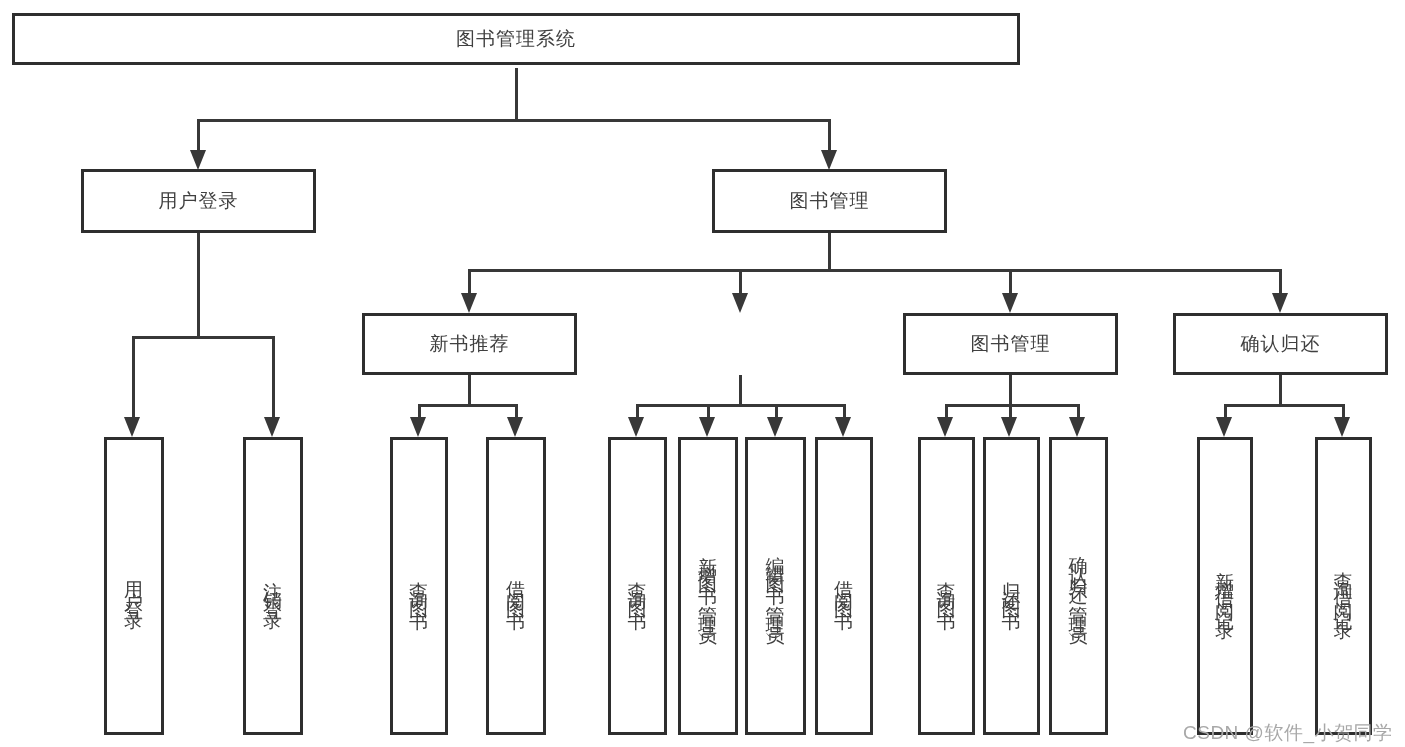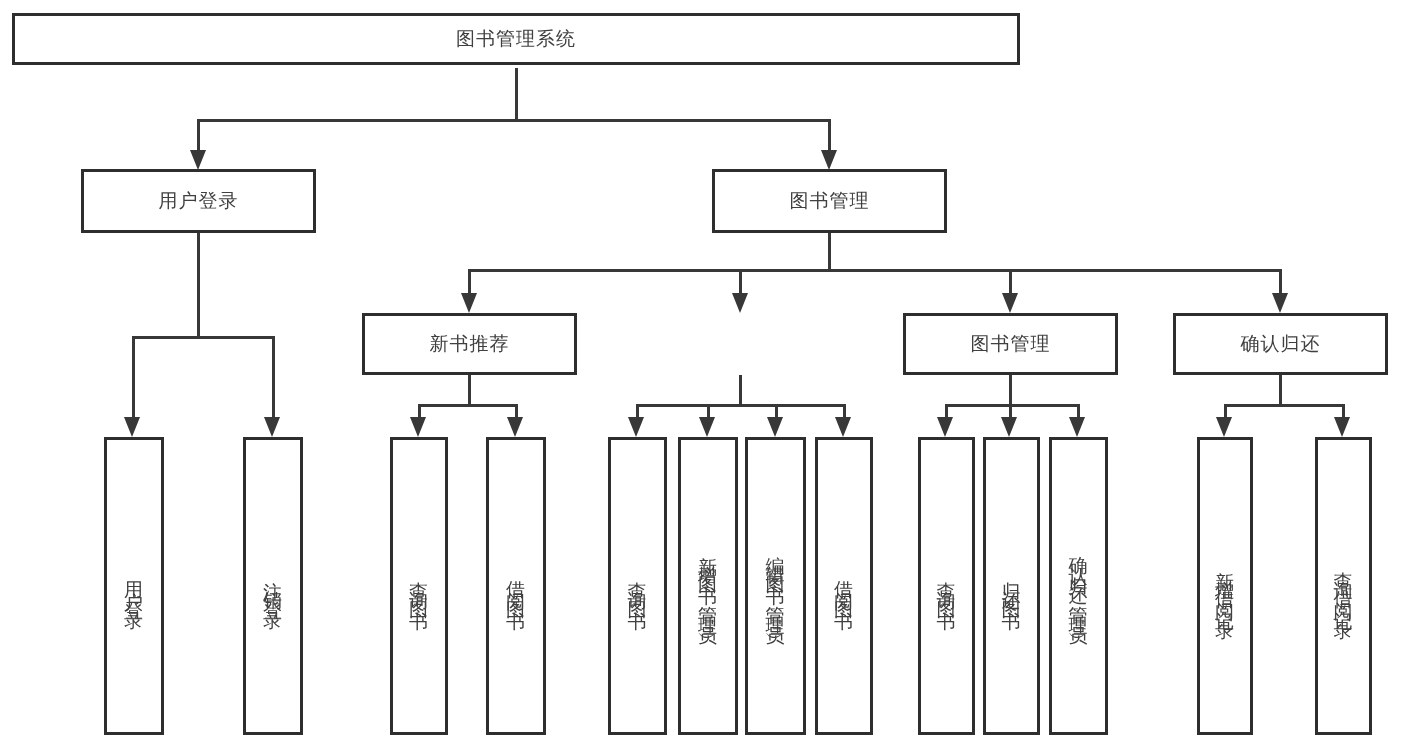--- a/index.html
+++ b/index.html
@@ -174,14 +174,15 @@
     <span class="vtext">确认归还（管理员）</span>
   </div>
 
   <div class="box leaf" style="left:1197px; top:437px; width:56px; height:298px;">
     <span class="vtext">新增借阅记录</span>
   </div>
   <div class="box leaf" style="left:1315px; top:437px; width:57px; height:298px;">
     <span class="vtext">查询借阅记录</span>
   </div>
 
+  <div class="watermark">CSDN @软件_小贺同学</div>
 
 </div>
 
 </body></html>

